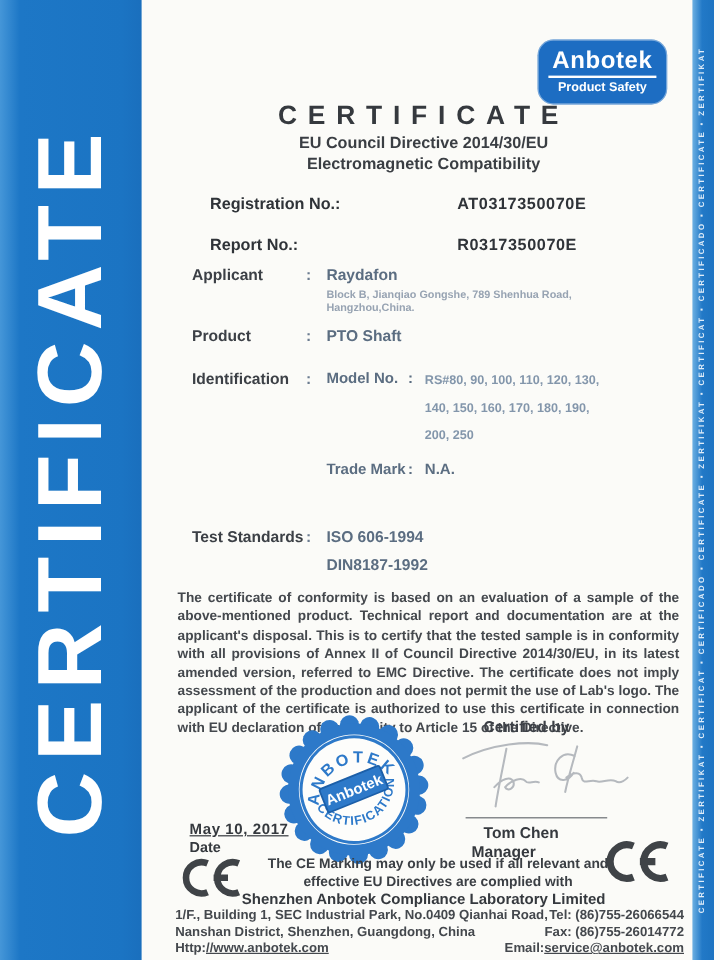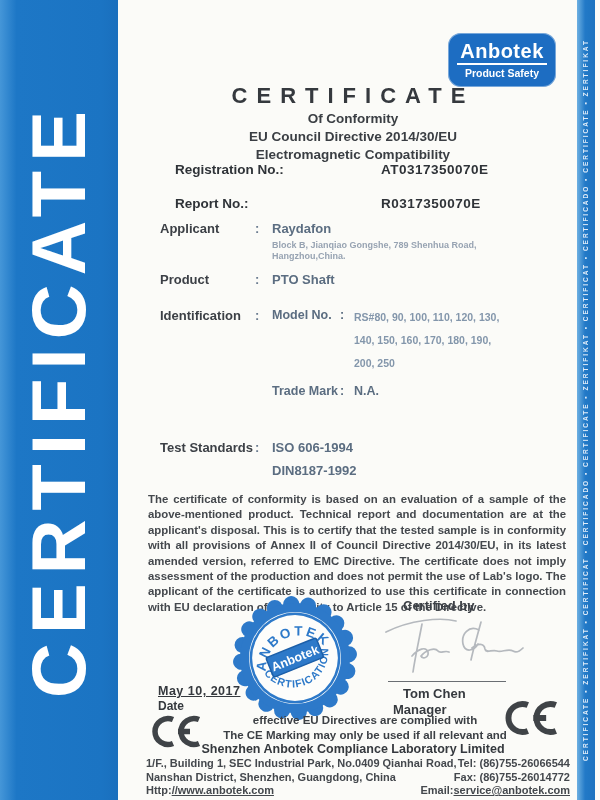--- a/index.html
+++ b/index.html
@@ -106,21 +106,20 @@
   <div class="strip-text">CERTIFICATE ▪ ZERTIFIKAT ▪ CERTIFICAT ▪ CERTIFICADO ▪ CERTIFICATE ▪ ZERTIFIKAT ▪ CERTIFICAT ▪ CERTIFICADO ▪ CERTIFICATE ▪ ZERTIFIKAT</div>
 </div>
 
 <div class="logo">
   <span class="logo-name">Anbotek</span>
   <div class="logo-tag">Product Safety</div>
 </div>
 
 <div class="title-block">
   <div class="title-main">CERTIFICATE</div>
-  <div class="title-sub">Of Conformity</div>
   <div class="title-sub">EU Council Directive 2014/30/EU</div>
   <div class="title-sub">Electromagnetic Compatibility</div>
 </div>
 
 <div class="reg-row" style="top:162px;">
   <span class="lbl">Registration No.:</span>
   <span class="val">AT0317350070E</span>
 </div>
 <div class="reg-row" style="top:196px;">
   <span class="lbl">Report No.:</span>
@@ -242,22 +241,22 @@
   </svg>
 </div>
 <div class="ce-right">
   <svg width="56" height="40" viewBox="0 0 104 74">
     <path d="M 48 13 A 26 26 0 1 0 48 61" fill="none" stroke="#3f4347" stroke-width="11"></path>
     <path d="M 100 13 A 26 26 0 1 0 100 61 M 82 37 L 58 37" fill="none" stroke="#3f4347" stroke-width="11"></path>
   </svg>
 </div>
 
 <div class="ce-note">
+  <div>The CE Marking may only be used if all relevant and</div>
   <div>effective EU Directives are complied with</div>
-  <div>The CE Marking may only be used if all relevant and</div>
 </div>
 
 <div class="footer-company">Shenzhen Anbotek Compliance Laboratory Limited</div>
 <div class="footer-grid">
   <div class="footer-row">
     <span>1/F., Building 1, SEC Industrial Park, No.0409 Qianhai Road,</span>
     <span>Tel: (86)755-26066544</span>
   </div>
   <div class="footer-row">
     <span>Nanshan District, Shenzhen, Guangdong, China</span>

